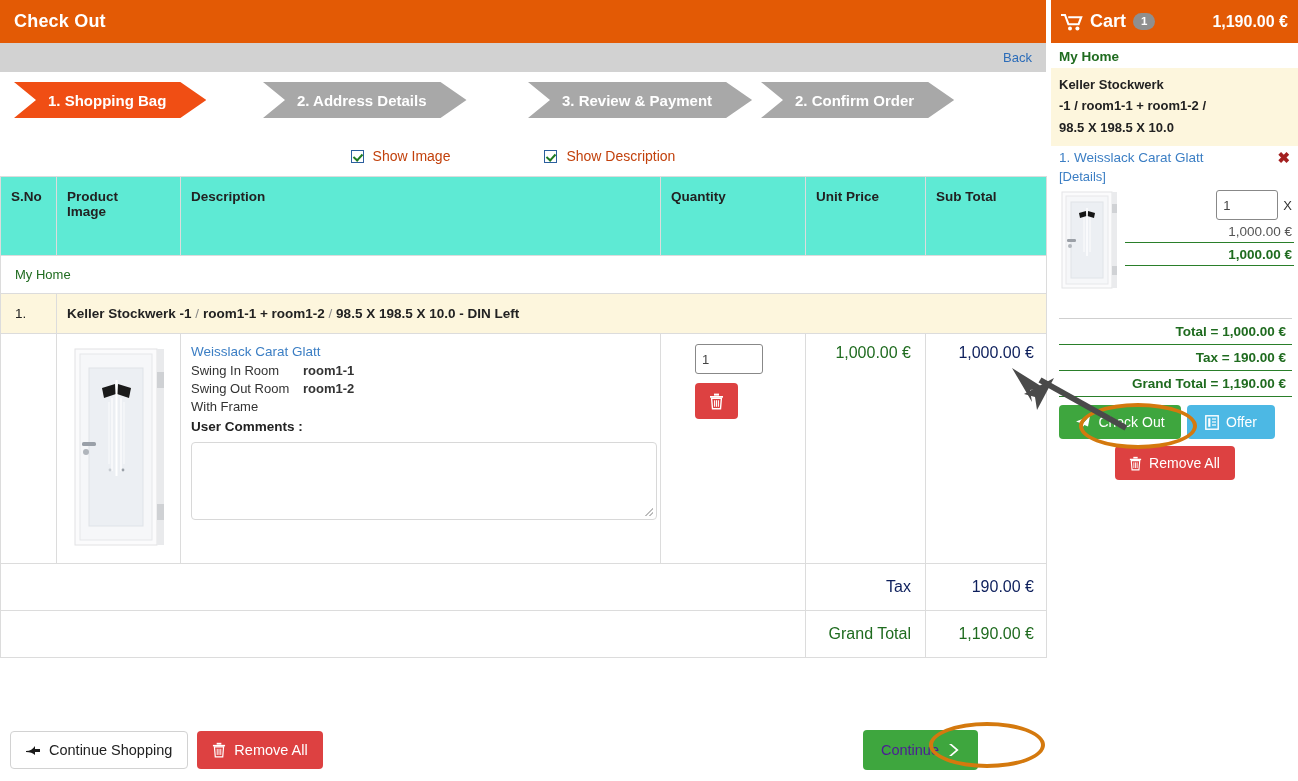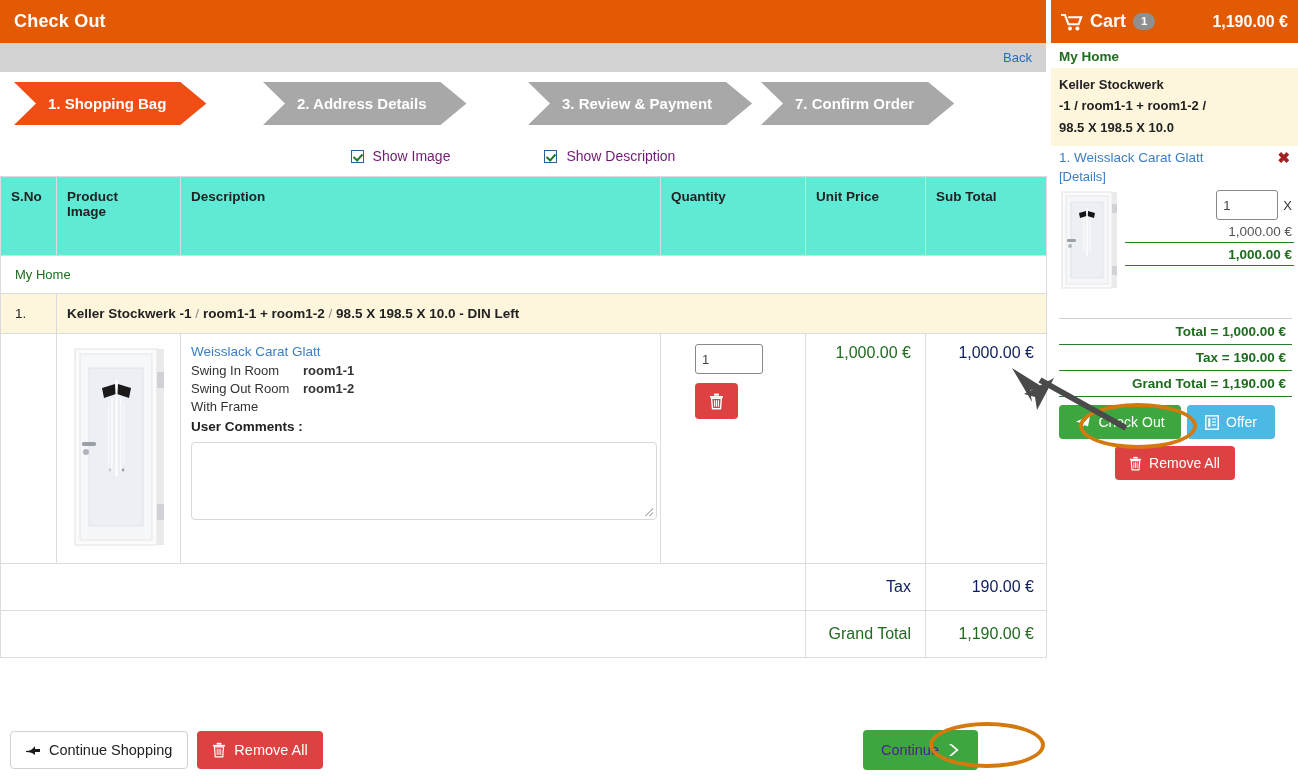--- a/index.html
+++ b/index.html
@@ -57,21 +57,21 @@
 
   
   .steps {
     position: relative;
     height: 56px;
     margin-top: 10px;
   }
   .step {
     position: absolute;
     top: 0;
-    height: 43px;
+    height: 36px;
     display: flex;
     align-items: center;
     color: #fff;
     font-size: 15px;
     font-weight: bold;
     padding-left: 34px;
     padding-right: 40px;
     background: #a8a8a8;
     clip-path: polygon(0 0, calc(100% - 26px) 0, 100% 50%, calc(100% - 26px) 100%, 0 100%, 22px 50%);
     white-space: nowrap;
@@ -97,21 +97,21 @@
   }
   .chk::after {
     content: "";
     position: absolute;
     left: 3px; top: 1px;
     width: 4px; height: 7px;
     border: solid #1e7b22;
     border-width: 0 2px 2px 0;
     transform: rotate(42deg);
   }
-  .chk-label { font-size: 14px; color: #701a75; }
+  .chk-label { font-size: 14px; color: #c2410c; }
 
   
   .cart-table {
     width: 1046px;
     border-collapse: collapse;
     margin-top: 12px;
     table-layout: fixed;
   }
   .cart-table td, .cart-table th {
     border: 1px solid #dcdcdc;
@@ -367,21 +367,21 @@
       <div class="step active" style="left:14px;">
         <span>1. Shopping Bag</span>
       </div>
       <div class="step" style="left:263px;">
         <span>2. Address Details</span>
       </div>
       <div class="step" style="left:528px;justify-content:flex-end;">
         <span>3. Review &amp; Payment</span>
       </div>
       <div class="step" style="left:761px;">
-        <span>7. Confirm Order</span>
+        <span>2. Confirm Order</span>
       </div>
     </div>
 
     <div class="showrow">
       <label class="chk-wrap">
         <span class="chk"></span>
         <span class="chk-label">Show Image</span>
       </label>
       <label class="chk-wrap">
         <span class="chk"></span>

